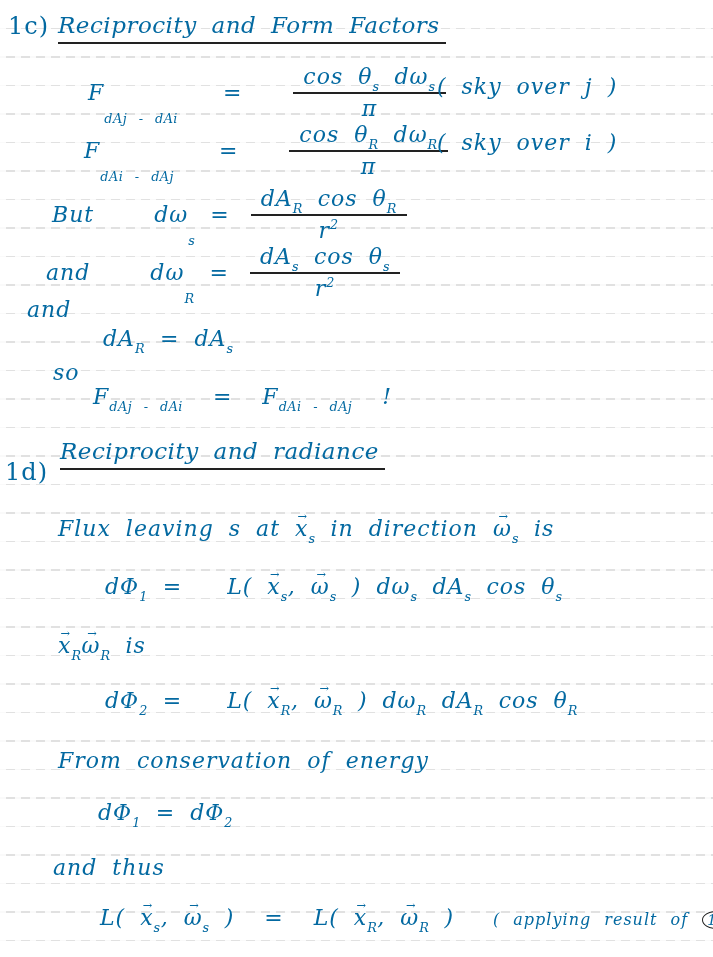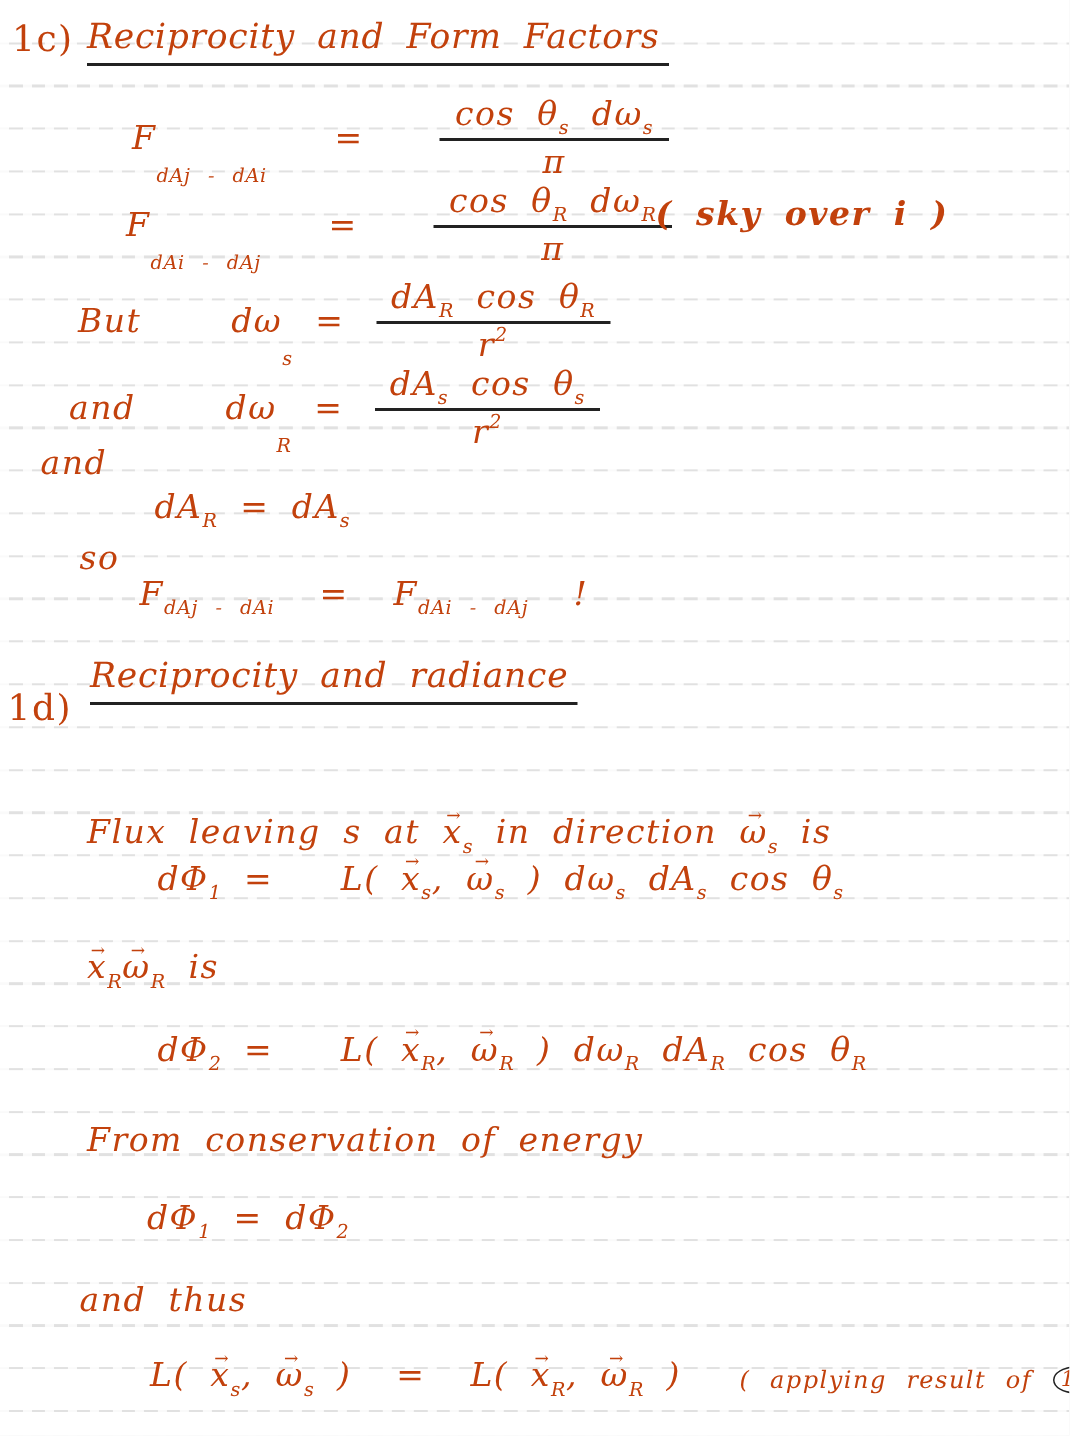--- a/index.html
+++ b/index.html
@@ -27,21 +27,21 @@
   .content{position:absolute;inset:0;}
   .line{
     position:absolute;
     display:flex;
     align-items:center;
     white-space:pre;
     font-size:22px;
     font-style:italic;
     letter-spacing:1px;
     word-spacing:7px;
-    color:#c2410c;
+    color:#0369a1;
   }
   .line.heading{font-size:23px;letter-spacing:0.5px;}
   .line.big-label{font-size:24px;font-style:normal;}
   .underline{border-bottom:2px solid #222;padding-bottom:4px;padding-right:6px;align-items:center;}
   .txt{display:inline-flex;align-items:center;white-space:pre;}
   .sub{
     font-size:0.58em;
     align-self:flex-end;
     transform:translateY(30%);
     letter-spacing:0.5px;
@@ -86,31 +86,32 @@
 </style>
 </head>
 <body>
 
 <div class="sheet">
   <div class="rules"></div>
   <div class="content" id="content">
       <div class="line big-label" style="left: 8px; top: 12px;"><span class="txt">1c)</span></div>
       <div class="line heading underline" style="left: 58px; top: 12px;"><span class="txt">Reciprocity and Form Factors</span></div>
       <div class="line" style="left: 88px; top: 64px;"><span class="txt">F</span><span class="sub">dAj - dAi</span><span class="txt">   =   </span><span class="frac"><span class="num"><span class="txt">cos θ</span><span class="sub">s</span><span class="txt"> dω</span><span class="sub">s</span></span><span class="den"><span class="txt">π</span></span></span></div>
+      <div class="line" style="left: 437px; top: 74px;"><span class="txt">( sky over j )</span></div>
       <div class="line" style="left: 84px; top: 122px;"><span class="txt">F</span><span class="sub">dAi - dAj</span><span class="txt">   =   </span><span class="frac"><span class="num"><span class="txt">cos θ</span><span class="sub">R</span><span class="txt"> dω</span><span class="sub">R</span></span><span class="den"><span class="txt">π</span></span></span></div>
-      <div class="line" style="left: 437px; top: 130px; font-weight: bold;"><span class="txt">( sky over i )</span></div>
+      <div class="line" style="left: 437px; top: 130px;"><span class="txt">( sky over i )</span></div>
       <div class="line" style="left: 52px; top: 186px;"><span class="txt">But    </span><span class="txt">dω</span><span class="sub">s</span><span class="txt"> = </span><span class="frac"><span class="num"><span class="txt">dA</span><span class="sub">R</span><span class="txt"> cos θ</span><span class="sub">R</span></span><span class="den"><span class="txt">r</span><span class="sup">2</span></span></span></div>
       <div class="line" style="left: 46px; top: 244px;"><span class="txt">and    </span><span class="txt">dω</span><span class="sub">R</span><span class="txt"> = </span><span class="frac"><span class="num"><span class="txt">dA</span><span class="sub">s</span><span class="txt"> cos θ</span><span class="sub">s</span></span><span class="den"><span class="txt">r</span><span class="sup">2</span></span></span></div>
       <div class="line" style="left: 27px; top: 297px;"><span class="txt">and</span></div>
       <div class="line" style="left: 103px; top: 326px;"><span class="txt">dA</span><span class="sub">R</span><span class="txt"> = dA</span><span class="sub">s</span></div>
       <div class="line" style="left: 53px; top: 360px;"><span class="txt">so</span></div>
       <div class="line" style="left: 93px; top: 384px;"><span class="txt">F</span><span class="sub">dAj - dAi</span><span class="txt">  =  </span><span class="txt">F</span><span class="sub">dAi - dAj</span><span class="txt">  !</span></div>
       <div class="line big-label" style="left: 5px; top: 458px;"><span class="txt">1d)</span></div>
       <div class="line heading underline" style="left: 60px; top: 438px;"><span class="txt">Reciprocity and radiance</span></div>
-      <div class="line" style="left: 58px; top: 543px; align-items: flex-end;"><span class="txt">Flux leaving s at </span><span class="vec">x</span><span class="sub">s</span><span class="txt"> in direction </span><span class="vec">ω</span><span class="sub">s</span><span class="txt"> is</span></div>
+      <div class="line" style="left: 58px; top: 516px; align-items: flex-end;"><span class="txt">Flux leaving s at </span><span class="vec">x</span><span class="sub">s</span><span class="txt"> in direction </span><span class="vec">ω</span><span class="sub">s</span><span class="txt"> is</span></div>
       <div class="line" style="left: 105px; top: 574px;"><span class="txt">dΦ</span><span class="sub">1</span><span class="txt"> =   L( </span><span class="vec">x</span><span class="sub">s</span><span class="txt">, </span><span class="vec">ω</span><span class="sub">s</span><span class="txt"> ) dω</span><span class="sub">s</span><span class="txt"> dA</span><span class="sub">s</span><span class="txt"> cos θ</span><span class="sub">s</span></div>
       <div class="line" style="left: 58px; top: 633px;"><span class="vec">x</span><span class="sub">R</span><span class="vec">ω</span><span class="sub">R</span><span class="txt"> is</span></div>
       <div class="line" style="left: 105px; top: 688px;"><span class="txt">dΦ</span><span class="sub">2</span><span class="txt"> =   L( </span><span class="vec">x</span><span class="sub">R</span><span class="txt">, </span><span class="vec">ω</span><span class="sub">R</span><span class="txt"> ) dω</span><span class="sub">R</span><span class="txt"> dA</span><span class="sub">R</span><span class="txt"> cos θ</span><span class="sub">R</span></div>
       <div class="line" style="left: 58px; top: 748px;"><span class="txt">From conservation of energy</span></div>
       <div class="line" style="left: 98px; top: 800px;"><span class="txt">dΦ</span><span class="sub">1</span><span class="txt"> = dΦ</span><span class="sub">2</span></div>
       <div class="line" style="left: 53px; top: 855px; justify-content: center;"><span class="txt">and thus</span></div>
       <div class="line" style="left: 100px; top: 905px;"><span class="txt">L( </span><span class="vec">x</span><span class="sub">s</span><span class="txt">, </span><span class="vec">ω</span><span class="sub">s</span><span class="txt"> )  =  L( </span><span class="vec">x</span><span class="sub">R</span><span class="txt">, </span><span class="vec">ω</span><span class="sub">R</span><span class="txt"> )</span></div>
       <div class="line" style="left: 493px; top: 910px; font-size: 16px;"><span class="txt">( applying result of </span><span class="circ">1c</span></div>
     </div>
 </div>

